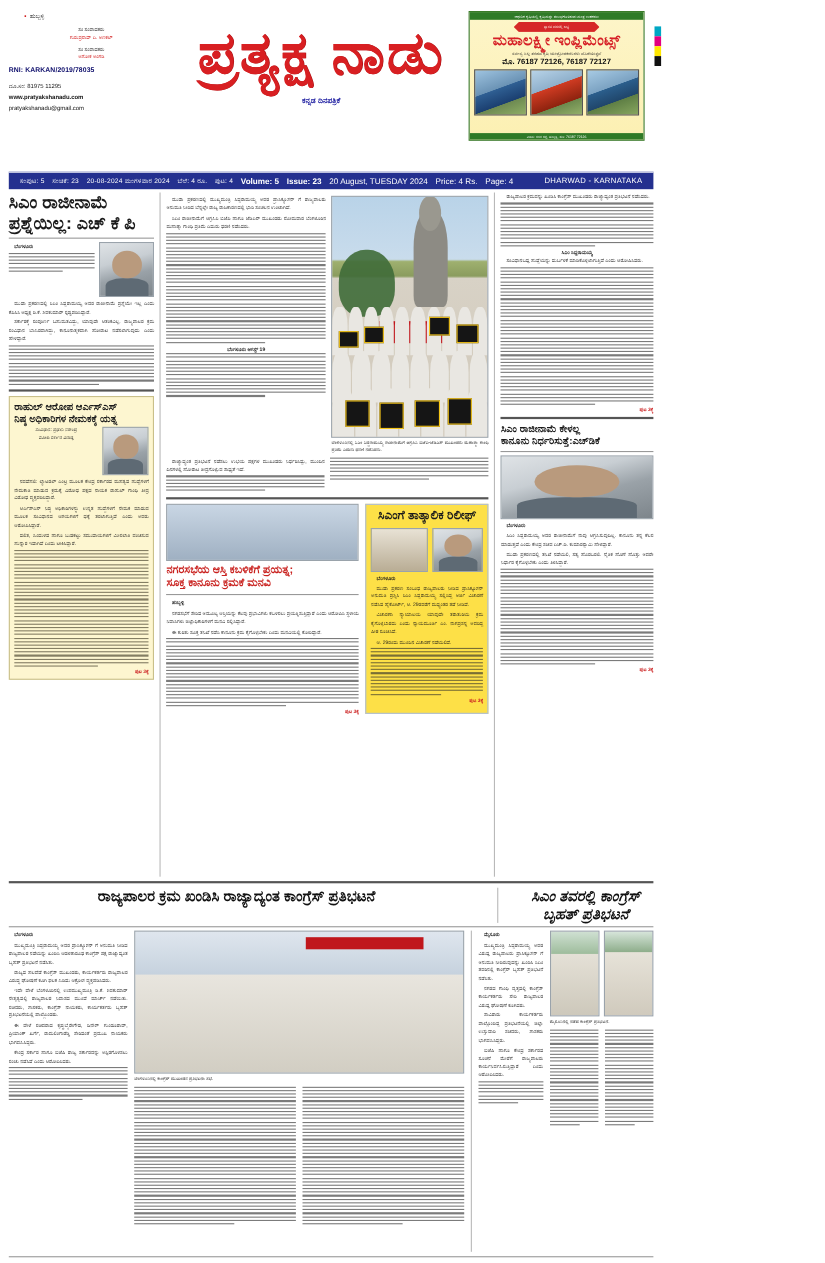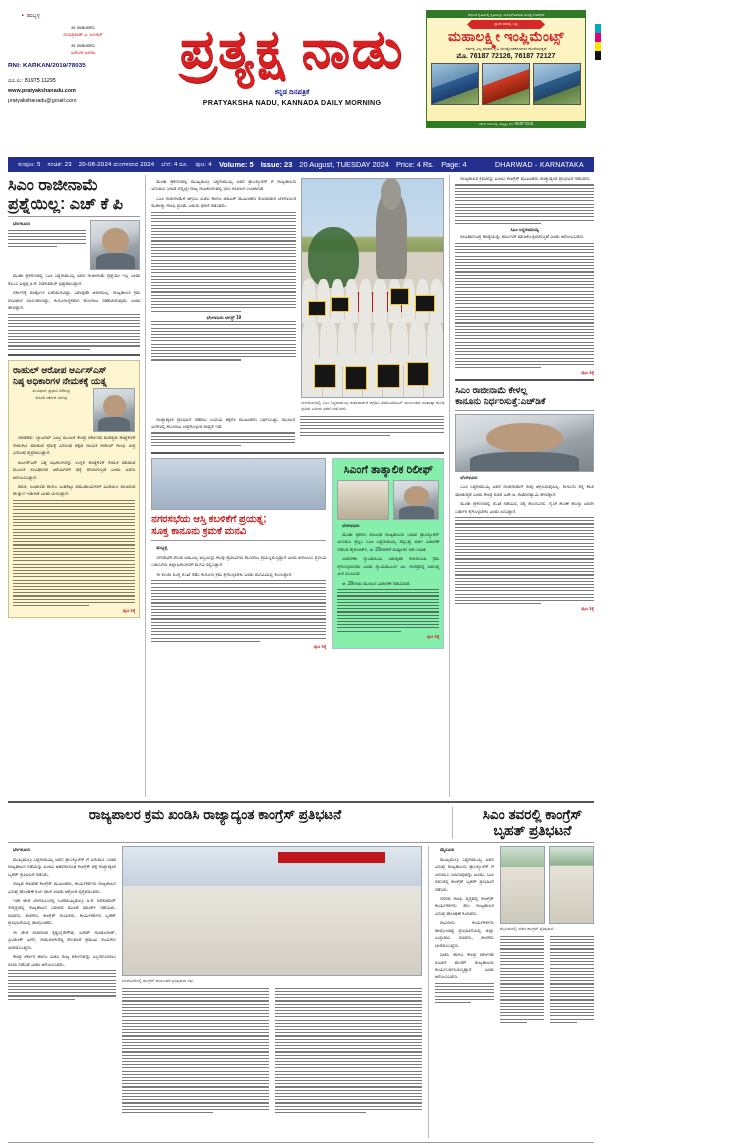--- a/index.html
+++ b/index.html
@@ -120,21 +120,21 @@
       background:#3f6b38; border-radius:48% 48% 40% 40%; opacity:.9; }
   .crowd .row-people { position:absolute; left:0; right:0; display:flex; gap:1px; }
   .crowd .p { flex:1; background:#e9e7e2; border-radius:40% 40% 0 0; }
   .crowd .plac { position:absolute; background:#151515; border:0.5px solid #f5c518; }
   .crowd .banner { position:absolute; background:#c0171c; }
 
   .cap { font-size: 4.2px; color: #222; line-height: 1.5; text-align: justify; margin-top: 2px; }
 
   
   .box-yellow { background: #fdf6d0; border: 0.5px solid #c9c08a; padding: 4px; }
-  .box-blue { background: #86efac; border: 0.5px solid #aebed6; padding: 4px; }
+  .box-blue { background: #fde047; border: 0.5px solid #aebed6; padding: 4px; }
 
   
   .bottom-wrap { margin-top: 4px; }
   .bottom-grid { display: flex; height: 292px; margin-top: 3px; }
   .bl { width: 420px; padding-right: 6px; }
   .br { flex: 1; padding-left: 6px; }
   .sub-cols { display: flex; gap: 6px; }
   .sub-col { flex: 1; }
 
   .fake-lines span { display:block; background: currentColor; opacity:.62; height:1.4px; margin-bottom:2.6px; }
@@ -163,21 +163,20 @@
       <div class="mh-contact">
         <div>ದೂ.ಸಂ: 81975 11295</div>
         <div class="bold">www.pratyakshanadu.com</div>
         <div>pratyakshanadu@gmail.com</div>
       </div>
     </div>
 
     <div class="mh-center">
       <div class="mh-title">ಪ್ರತ್ಯಕ್ಷ ನಾಡು</div>
       <div class="mh-sub-kn">ಕನ್ನಡ ದಿನಪತ್ರಿಕೆ</div>
-      <div class="mh-sub-en">PRATYAKSHA NADU, KANNADA DAILY MORNING</div>
     </div>
 
     <div class="mh-ad">
       <div class="ad-inner">
         <div class="ad-top-bar">ಆಧುನಿಕ ಕೃಷಿಯಲ್ಲಿ ಕೃಷಿಯನ್ನು ಸುಲಭಗೊಳಿಸುವ ಯಂತ್ರ ಉಪಕರಣ</div>
         <div class="ad-ribbon">ಸ್ವಾಗತ ದರದಲ್ಲಿ ಲಭ್ಯ</div>
         <div class="ad-title">ಮಹಾಲಕ್ಷ್ಮೀ ಇಂಪ್ಲಿಮೆಂಟ್ಸ್</div>
         <div class="ad-line2">ಸರ್ವಸ್ವ ಎಲ್ಲ ತರಹದ ಕೃಷಿ ಯಂತ್ರೋಪಕರಣಗಳು ದೊರೆಯುತ್ತವೆ</div>
         <div class="ad-phone">ಮೊ. 76187 72126, 76187 72127</div>
         <div class="ad-photos">
@@ -643,21 +642,21 @@
     </div>
   </div>
 
   <div class="bottom-wrap">
     <div class="hr-thick"></div>
 
     <div style="display:flex;gap:24px;">
       <div style="width:420px;padding-right:6px;">
         <div class="h-bottom">ರಾಜ್ಯಪಾಲರ ಕ್ರಮ ಖಂಡಿಸಿ ರಾಜ್ಯಾದ್ಯಂತ ಕಾಂಗ್ರೆಸ್ ಪ್ರತಿಭಟನೆ</div>
       </div>
-      <div style="flex:1;padding-left:18px;" class="col-rule">
+      <div style="flex:1;padding-left:18px;font-style:italic;" class="col-rule">
         <div class="h-bottom">ಸಿಎಂ ತವರಲ್ಲಿ ಕಾಂಗ್ರೆಸ್ ಬೃಹತ್ ಪ್ರತಿಭಟನೆ</div>
       </div>
     </div>
     <div class="hr-thin"></div>
 
     <div class="bottom-grid">
 
       <div class="bl">
         <div class="sub-cols">
           <div class="sub-col" style="max-width:108px;">

